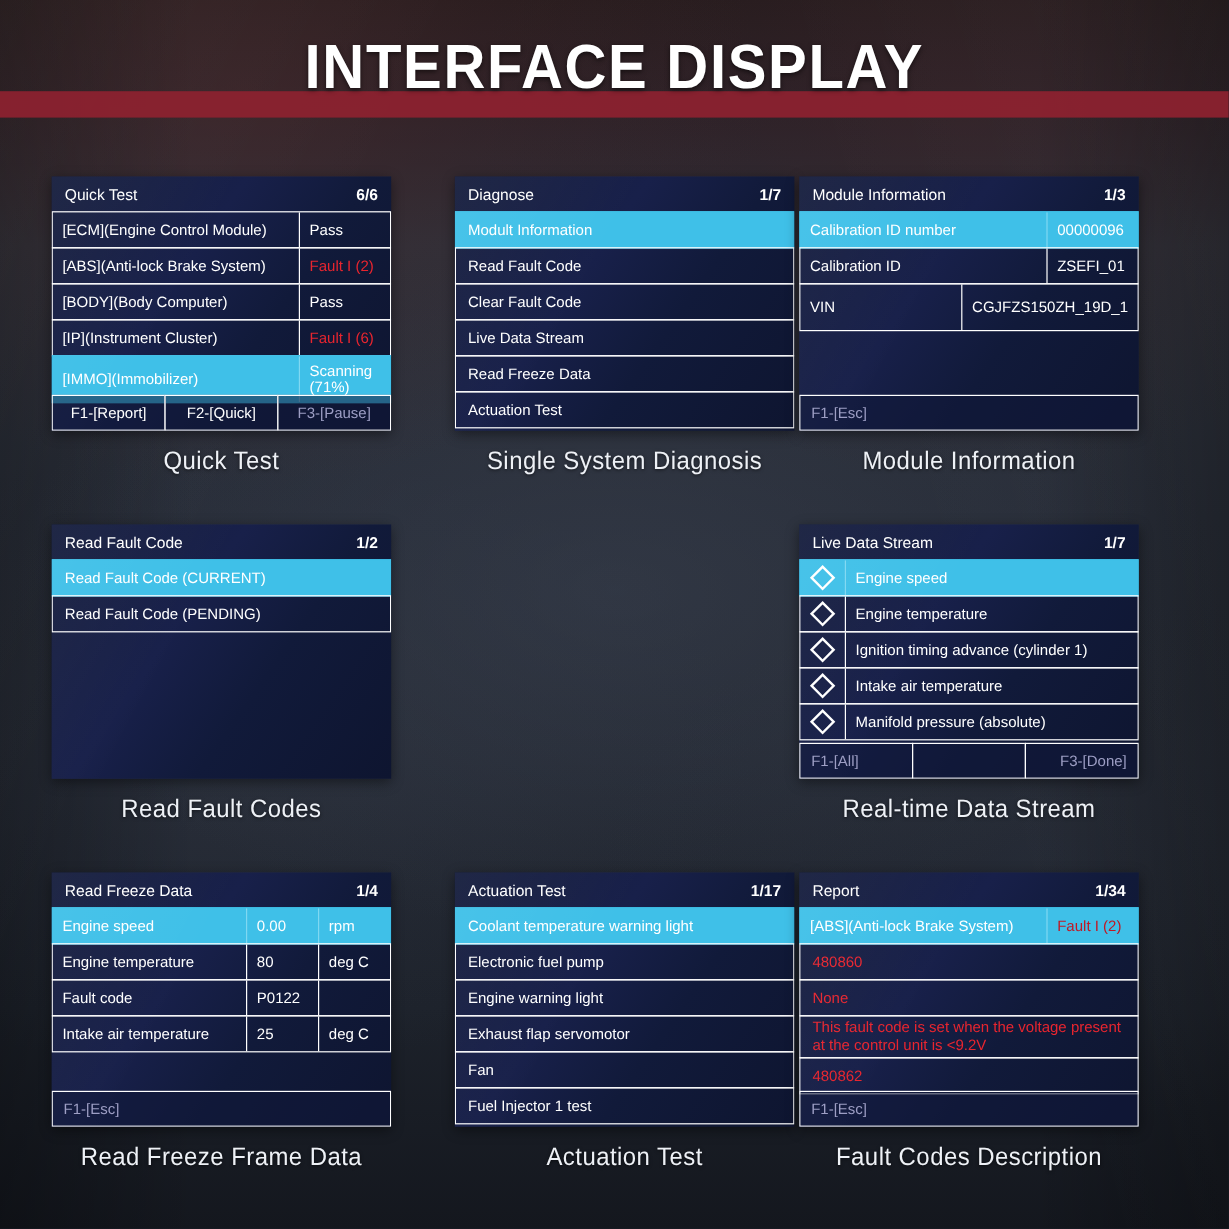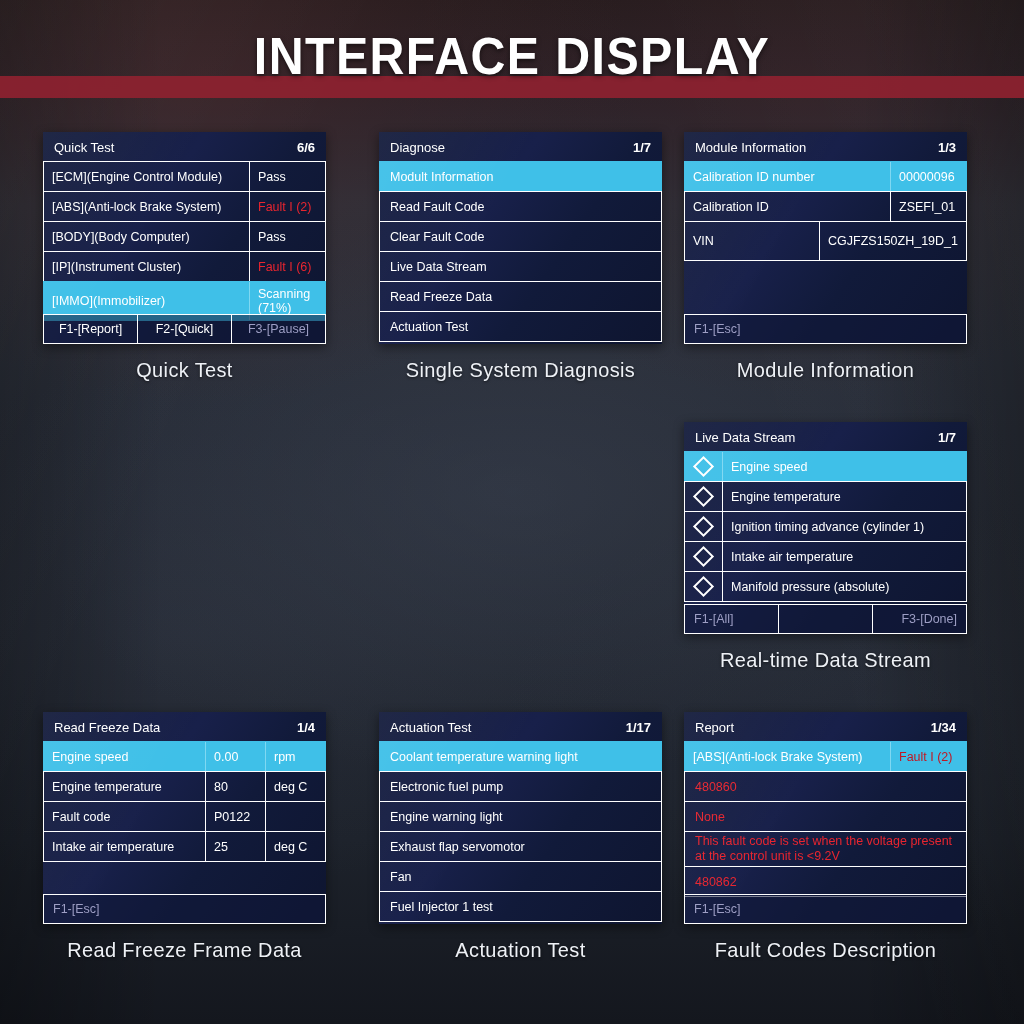--- a/index.html
+++ b/index.html
@@ -54,24 +54,25 @@
 
   
   .grid {
     position: absolute; left: 0; top: 132px; width: 1024px;
   }
   .row { position: relative; height: 290px; }
 
   .card {
     position: absolute;
     width: 283px;
+    margin-top: 15px;
   }
   .card.c0 { left: 43px; }
   .card.c1 { left: 379px; }
-  .card.c2 { left: 684px; }
+  .card.c2 { left: 666px; }
 
   .screen {
     width: 283px; height: 212px;
     background: linear-gradient(125deg, #141c3c 0%, #18204a 38%, #111a3a 62%, #0e1530 100%);
     position: relative;
     overflow: hidden;
     box-shadow: 0 3px 10px rgba(0,0,0,0.45);
   }
   .screen::after {
     content:""; position:absolute; inset:0; pointer-events:none;
@@ -299,20 +300,37 @@
             <div class="fn dim">F1-[Esc]</div>
           </div>
         </div>
         <div class="caption">Module Information</div>
       </div>
 
     </div>
 
     <div class="row">
 
+      <div class="card c0">
+        <div class="screen">
+          <div class="title-bar">
+            <span>Read Fault Code</span>
+            <span class="pager">1/2</span>
+          </div>
+          <div class="rows">
+            <div class="rw menu sel">
+              <div class="cellmain">Read Fault Code     (CURRENT)</div>
+            </div>
+            <div class="rw menu">
+              <div class="cellmain">Read Fault Code     (PENDING)</div>
+            </div>
+          </div>
+        </div>
+        <div class="caption">Read Fault Codes</div>
+      </div>
 
 
       <div class="card c2">
         <div class="screen">
           <div class="title-bar">
             <span>Live Data Stream</span>
             <span class="pager">1/7</span>
           </div>
           <div class="rows">
             <div class="rw sel">

